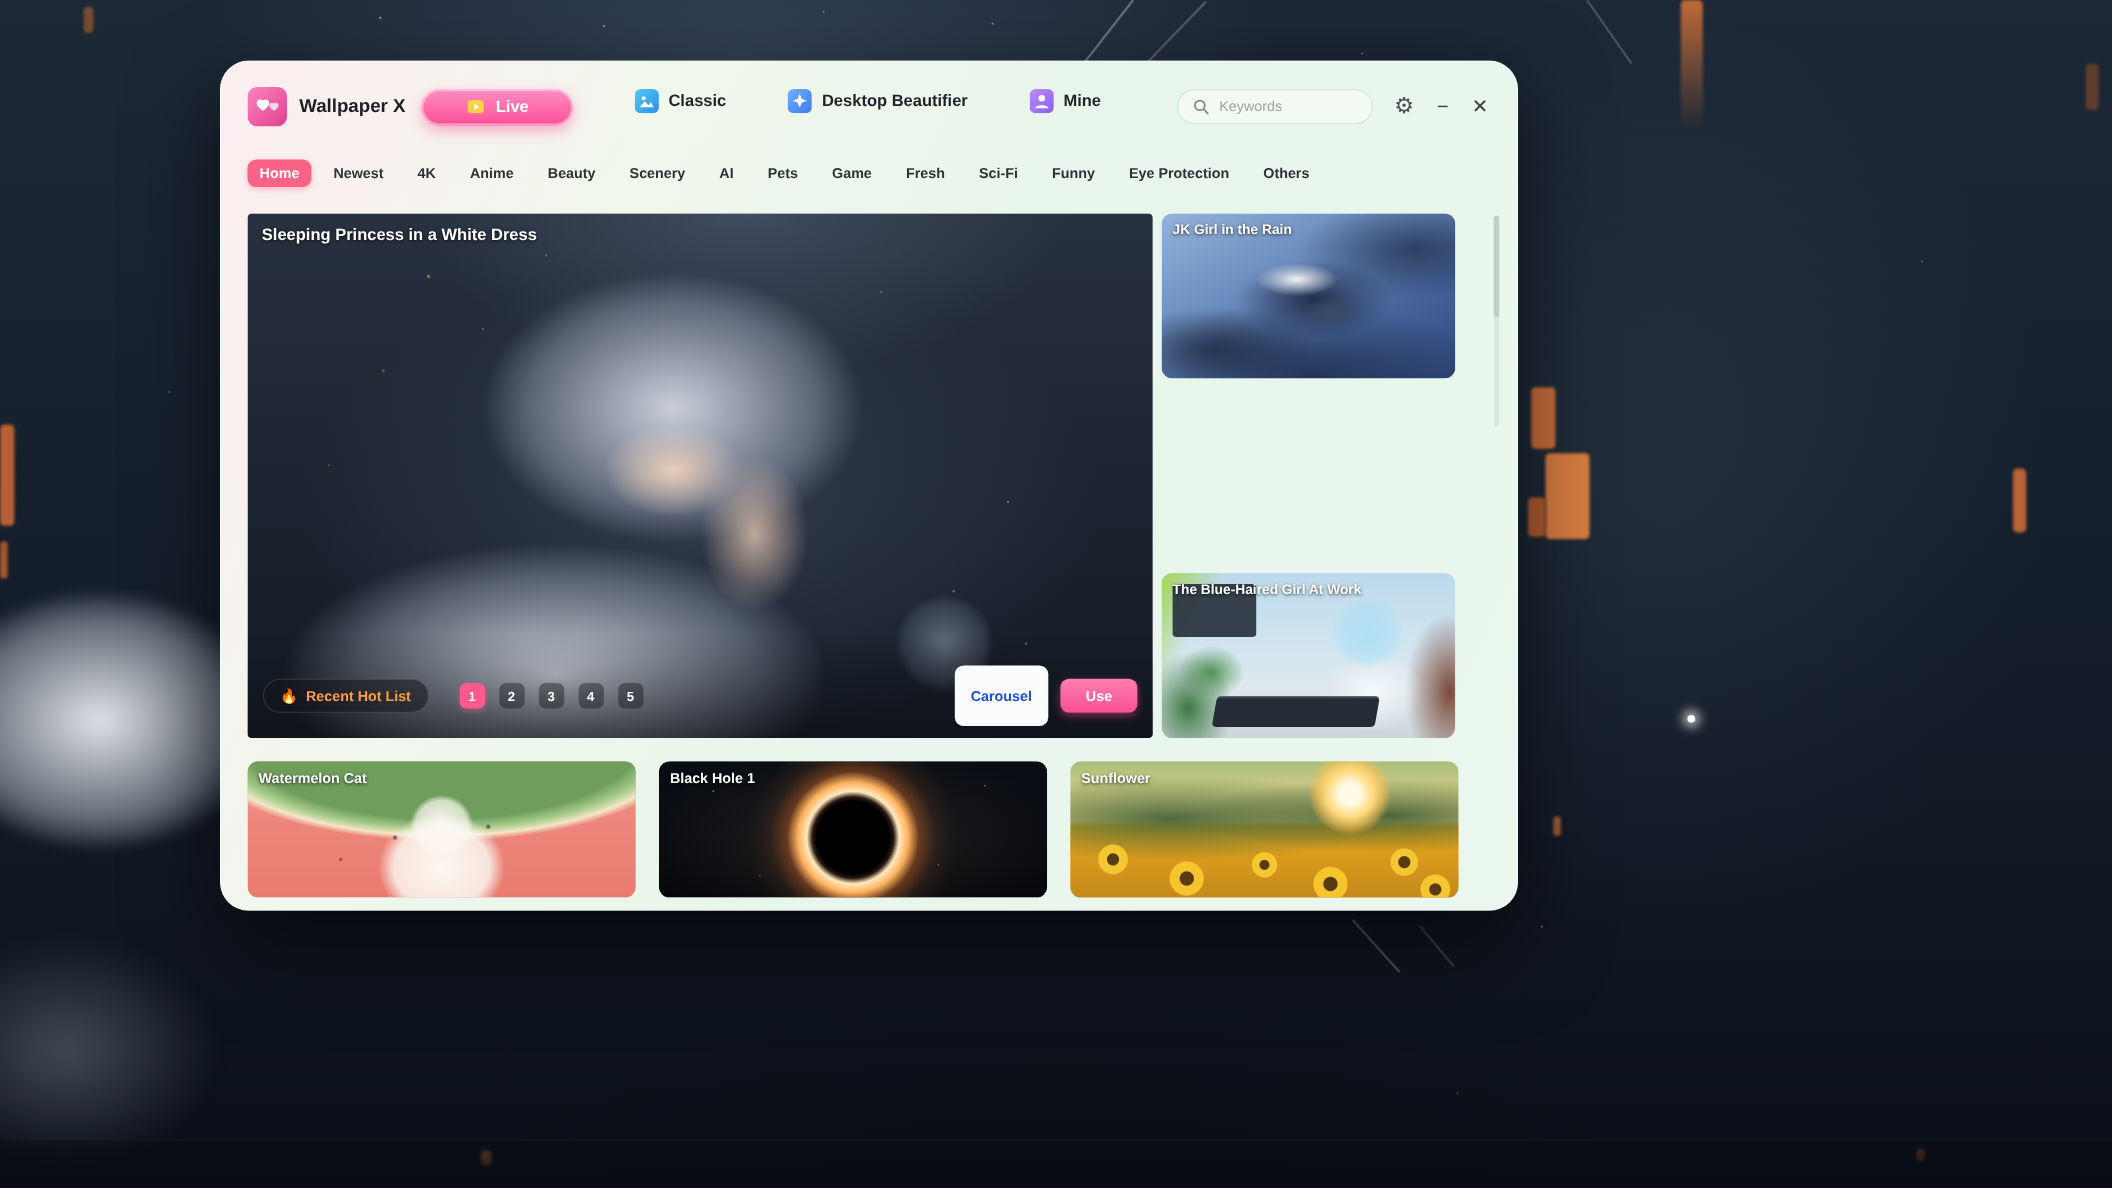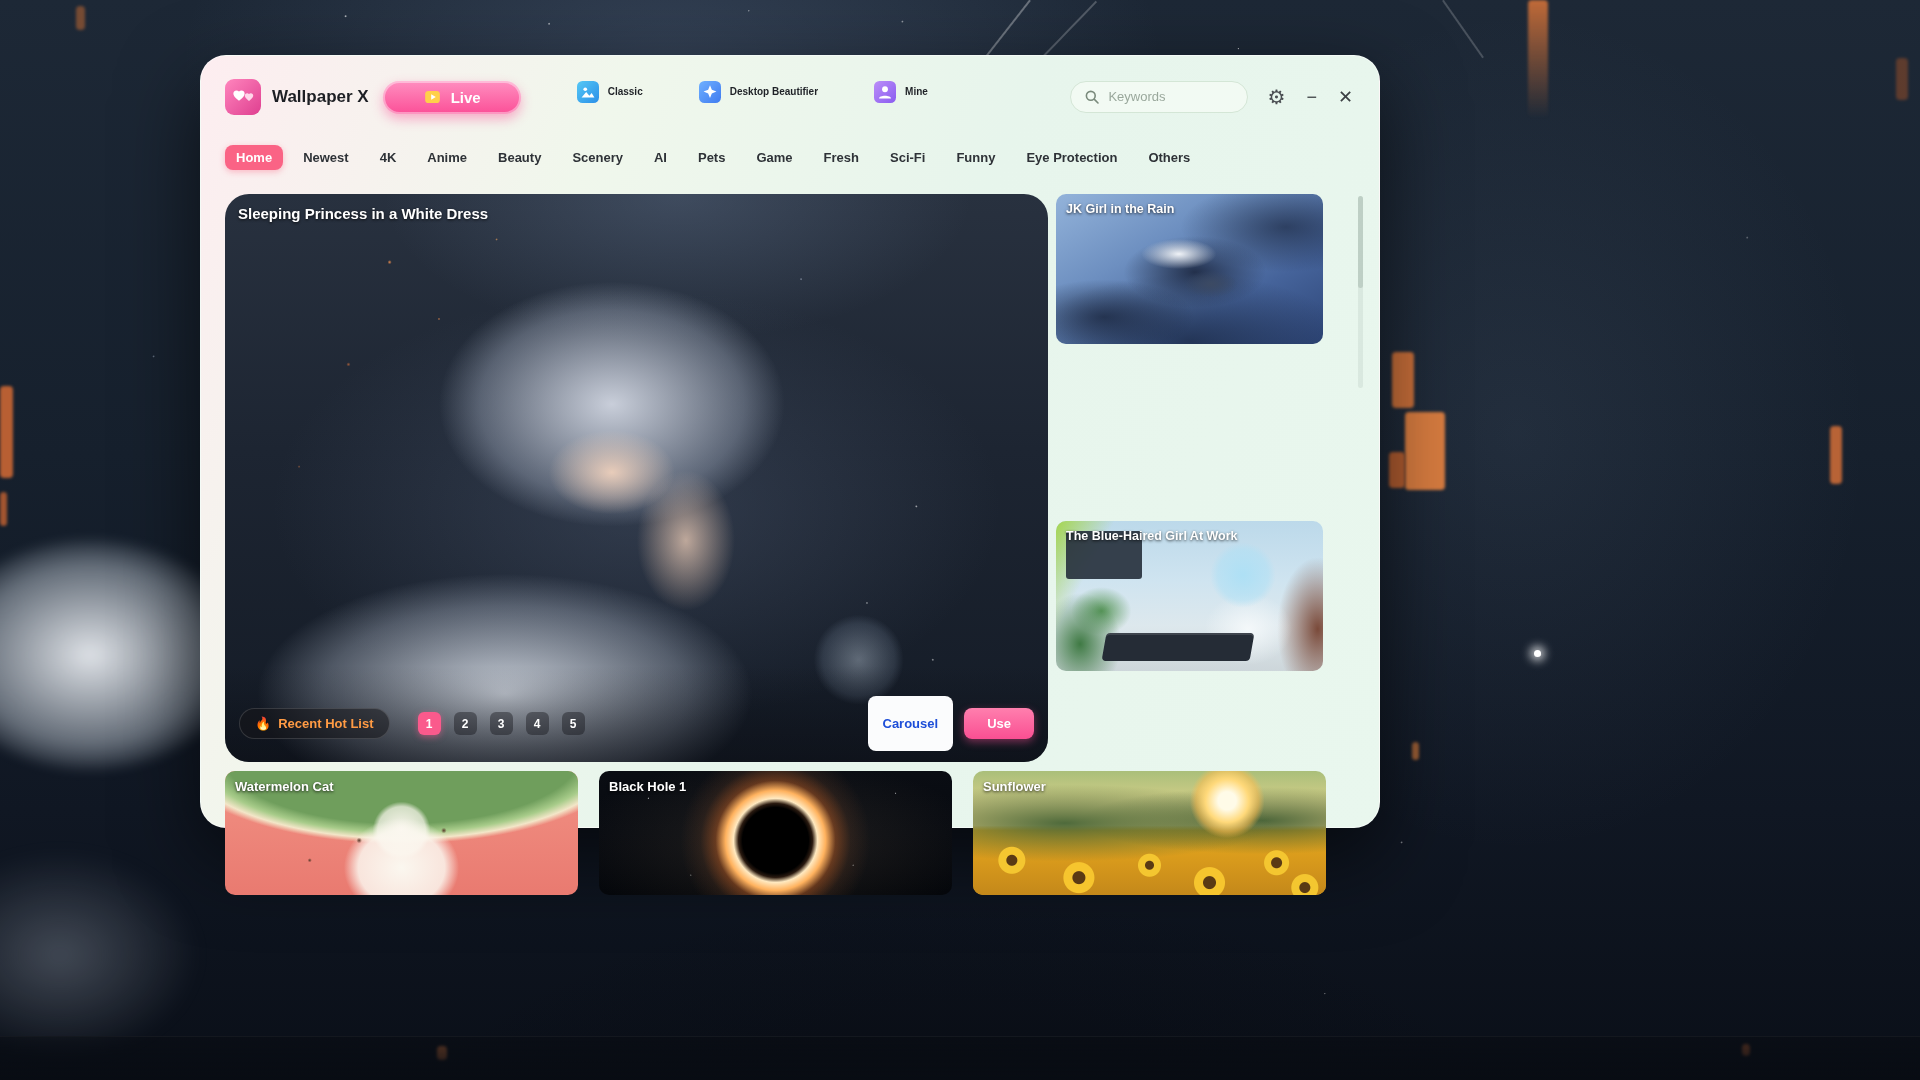--- a/index.html
+++ b/index.html
@@ -73,40 +73,40 @@
   .titlebar { height:82px; display:flex; align-items:center; }
   .logo { width:36px; height:36px; flex:0 0 auto; }
   .app-title { font-size:17px; font-weight:bold; color:#1d1f24; margin-left:11px; white-space:nowrap; }
   .nav { display:flex; align-items:flex-start; gap:56px; margin-left:14px; }
   .live-pill {
     display:flex; align-items:center; gap:9px; padding:8px 40px; border-radius:20px; cursor:pointer;
     background:linear-gradient(180deg,#ff8fc0,#fb4f97);
     box-shadow:0 5px 12px rgba(250,80,150,.45), inset 0 0 0 2px rgba(255,255,255,.4);
     color:#fff; font-weight:bold; font-size:15px; border:none;
   }
-  .nav-item { display:flex; align-items:center; gap:9px; color:#1f2227; font-weight:bold; font-size:10px; cursor:pointer; background:none; border:none; font-family:inherit; }
+  .nav-item { display:flex; align-items:center; gap:9px; color:#1f2227; font-weight:bold; font-size:15px; cursor:pointer; background:none; border:none; font-family:inherit; }
   .icon-sq { width:22px; height:22px; display:block; }
   .header-right { margin-left:auto; display:flex; align-items:center; gap:17px; }
   .search {
     display:flex; align-items:flex-start; gap:8px; padding:7px 13px; width:178px;
     border-radius:17px; background:#f2faf3; border:1px solid #d4e6d6;
   }
   .search-input { border:none; outline:none; background:transparent; font-size:13px; color:#4a5a4c; width:120px; font-family:inherit; }
   .search-input::placeholder { color:#9aa89c; }
   .ctrl-btn { background:none; border:none; cursor:pointer; font-size:18px; color:#3c4044; line-height:1; padding:2px; font-family:inherit; }
   .ctrl-gear { font-size:20px; color:#4a4e52; }
 
   
   .categories { display:flex; align-items:center; gap:9px; margin-top:7px; }
   .cat-pill { padding:5px 11px; border-radius:8px; font-size:13px; font-weight:bold; color:#2e3237; background:transparent; border:none; cursor:pointer; white-space:nowrap; font-family:inherit; }
   .cat-pill.active { background:#fa6385; color:#fff; box-shadow:0 2px 6px rgba(250,99,133,.4);text-align:center; }
 
   
   .main { display:flex; gap:8px; margin-top:24px; }
-  .hero { position:relative; width:823px; height:568px; border-radius:24px; overflow:hidden; cursor:pointer; }
+  .hero { position:relative; width:823px; height:477px; border-radius:4px; overflow:hidden; cursor:pointer; }
   .art { position:absolute; inset:0; }
   .art-hero {
     background:
       radial-gradient(circle 3px at 20% 12%, rgba(255,150,80,.85), transparent 70%),
       radial-gradient(circle 2px at 26% 22%, rgba(255,150,80,.7), transparent 70%),
       radial-gradient(circle 3px at 15% 30%, rgba(230,120,60,.6), transparent 70%),
       radial-gradient(circle 2px at 33% 8%, rgba(255,170,90,.6), transparent 70%),
       radial-gradient(circle 2px at 9% 48%, rgba(230,130,70,.5), transparent 70%),
       radial-gradient(circle 2px at 70% 15%, rgba(200,210,230,.55), transparent 70%),
       radial-gradient(circle 2px at 84% 55%, rgba(255,255,255,.65), transparent 70%),
@@ -171,21 +171,21 @@
       radial-gradient(circle 42px at 70% 36%, #aee0f5, rgba(174,224,245,.55) 60%, transparent 78%),
       radial-gradient(ellipse 56px 46px at 72% 72%, #f4f8fa, transparent 78%),
       radial-gradient(ellipse 52px 92px at 98% 72%, #7a4a3a, transparent 78%),
       linear-gradient(180deg, #bcd9ea 0%, #cfe4f0 40%, #dde8ed 70%, #cdd6da 100%);
   }
   .deco-monitor { position:absolute; top:10px; left:10px; width:76px; height:48px; border-radius:3px; background:#28323e; opacity:.92; }
   .deco-keyboard { position:absolute; bottom:10px; left:18%; width:148px; height:28px; border-radius:4px;
     background:#252c36; transform:skewX(-10deg); box-shadow:inset 0 2px 0 rgba(255,255,255,.12); }
 
   
-  .bottom-row { display:flex; gap:21px; margin-top:9px; width:1101px; }
+  .bottom-row { display:flex; gap:21px; margin-top:21px; width:1101px; }
   .bottom-row .card { width:353px; height:124px; }
   .bottom-row .card-title { font-size:13px; }
   .art-cat {
     background:
       radial-gradient(circle 4px at 38% 56%, #5a3a2a, transparent 70%),
       radial-gradient(circle 4px at 62% 48%, #5a3a2a, transparent 70%),
       radial-gradient(circle 3px at 24% 72%, #5a3a2a, transparent 70%),
       radial-gradient(ellipse 72px 62px at 50% 78%, #fbf7ef, rgba(251,247,239,.85) 60%, transparent 80%),
       radial-gradient(circle 34px at 50% 48%, #fcf8f0, rgba(252,248,240,.7) 70%, transparent 85%),
       radial-gradient(ellipse 320px 125px at 50% -14%, #6f9e5c 56%, #a8cc8a 63%, #f3e6c8 68%, transparent 72%),

